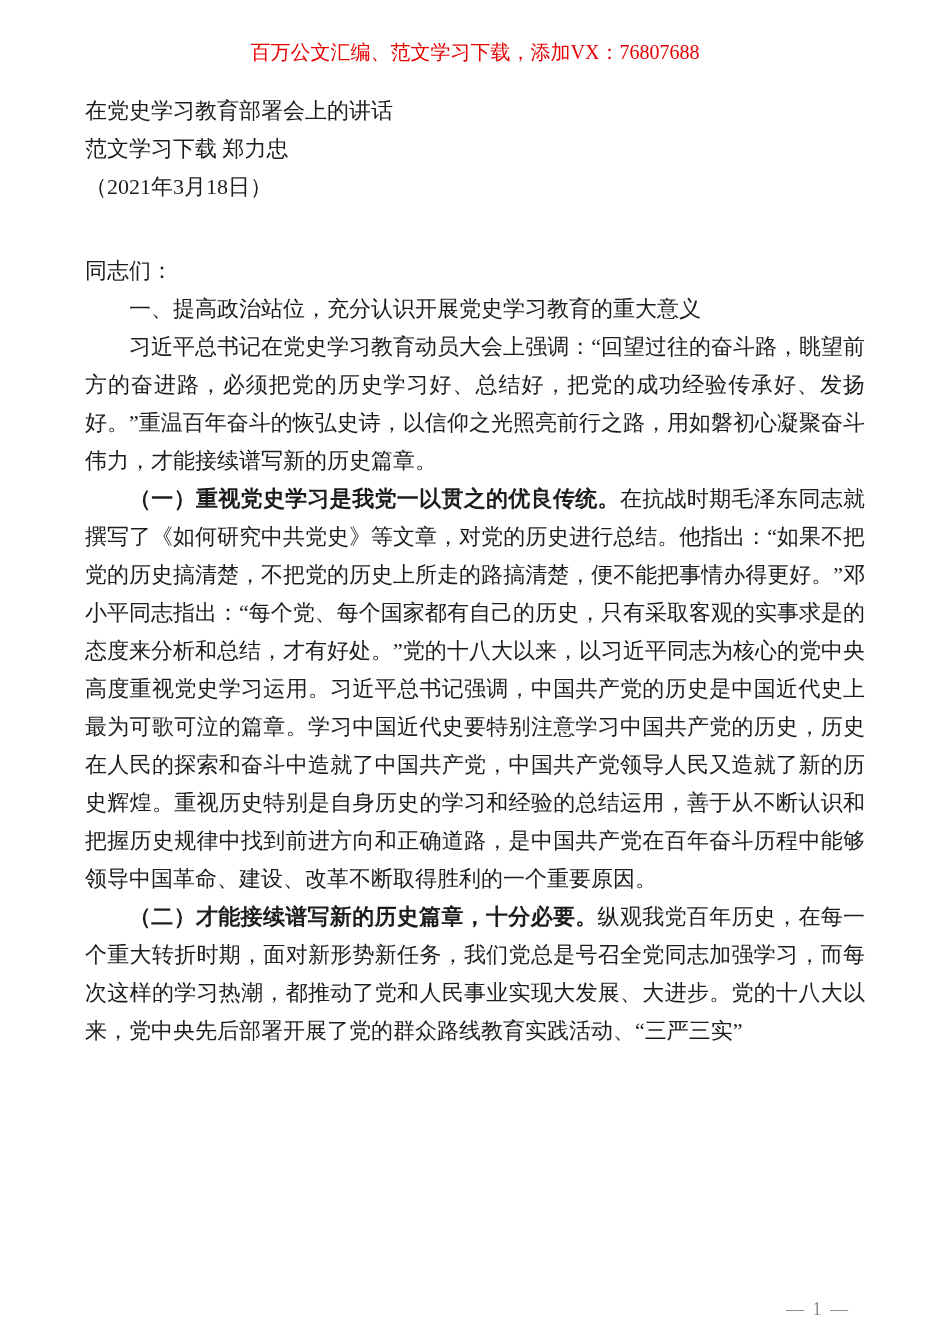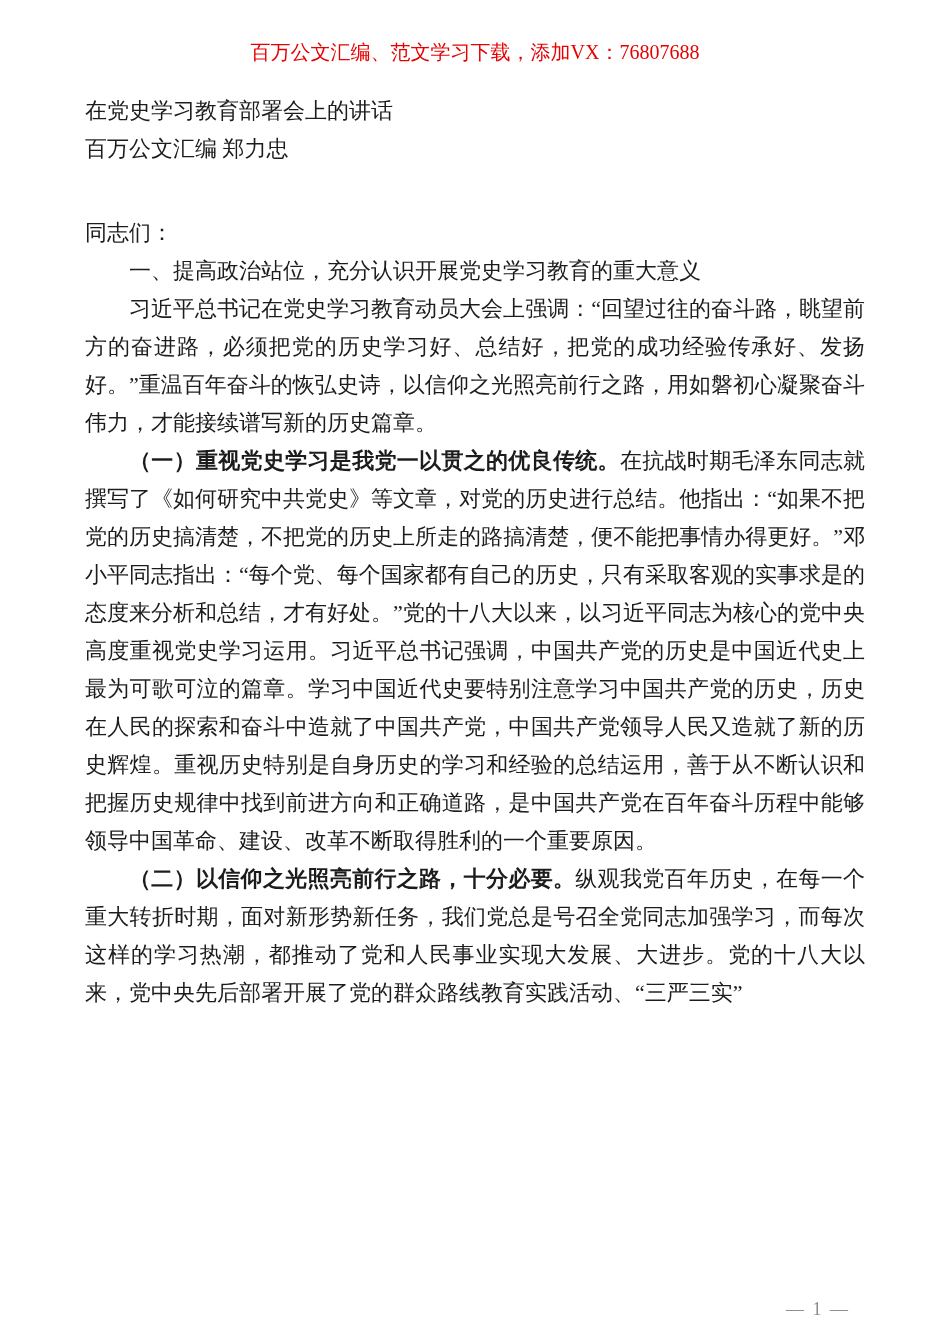--- a/index.html
+++ b/index.html
@@ -48,26 +48,27 @@
 </style>
 </head>
 <body>
 
 <div class="page">
 
   <div class="notice">百万公文汇编、范文学习下载，添加VX：76807688</div>
 
   <div class="title-block">
     <div class="doc-title">在党史学习教育部署会上的讲话</div>
-    <div class="doc-author">百万公文汇编 郑力忠</div>
+    <div class="doc-author">范文学习下载 郑力忠</div>
+    <div class="doc-date">（2021年3月18日）</div>
   </div>
 
   <div class="doc-body">
       <p class="">同志们：</p>
       <p class="indent">一、提高政治站位，充分认识开展党史学习教育的重大意义</p>
       <p class="indent">习近平总书记在党史学习教育动员大会上强调：“回望过往的奋斗路，眺望前方的奋进路，必须把党的历史学习好、总结好，把党的成功经验传承好、发扬好。”重温百年奋斗的恢弘史诗，以信仰之光照亮前行之路，用如磐初心凝聚奋斗伟力，才能接续谱写新的历史篇章。</p>
       <p class="indent"><strong>（一）重视党史学习是我党一以贯之的优良传统。</strong>在抗战时期毛泽东同志就撰写了《如何研究中共党史》等文章，对党的历史进行总结。他指出：“如果不把党的历史搞清楚，不把党的历史上所走的路搞清楚，便不能把事情办得更好。”邓小平同志指出：“每个党、每个国家都有自己的历史，只有采取客观的实事求是的态度来分析和总结，才有好处。”党的十八大以来，以习近平同志为核心的党中央高度重视党史学习运用。习近平总书记强调，中国共产党的历史是中国近代史上最为可歌可泣的篇章。学习中国近代史要特别注意学习中国共产党的历史，历史在人民的探索和奋斗中造就了中国共产党，中国共产党领导人民又造就了新的历史辉煌。重视历史特别是自身历史的学习和经验的总结运用，善于从不断认识和把握历史规律中找到前进方向和正确道路，是中国共产党在百年奋斗历程中能够领导中国革命、建设、改革不断取得胜利的一个重要原因。</p>
-      <p class="indent"><strong>（二）以信仰之光照亮前行之路，十分必要。</strong>纵观我党百年历史，在每一个重大转折时期，面对新形势新任务，我们党总是号召全党同志加强学习，而每次这样的学习热潮，都推动了党和人民事业实现大发展、大进步。党的十八大以来，党中央先后部署开展了党的群众路线教育实践活动、“三严三实”</p>
+      <p class="indent"><strong>（二）才能接续谱写新的历史篇章，十分必要。</strong>纵观我党百年历史，在每一个重大转折时期，面对新形势新任务，我们党总是号召全党同志加强学习，而每次这样的学习热潮，都推动了党和人民事业实现大发展、大进步。党的十八大以来，党中央先后部署开展了党的群众路线教育实践活动、“三严三实”</p>
     </div>
 
   <div class="page-number">— 1 —</div>
 
 </div>
 
 </body></html>

